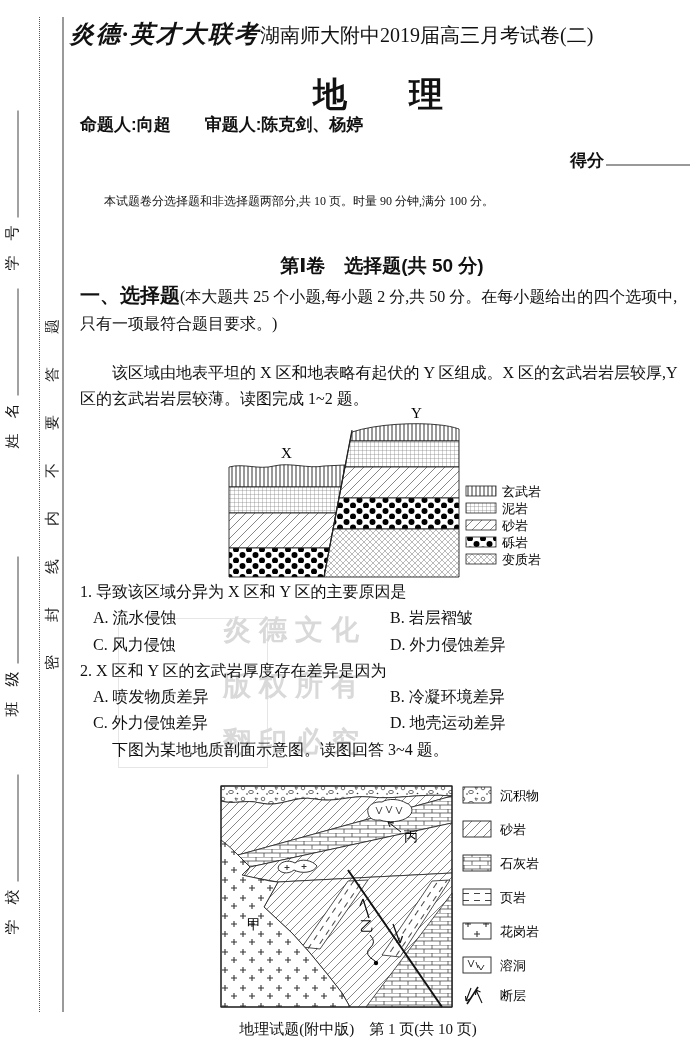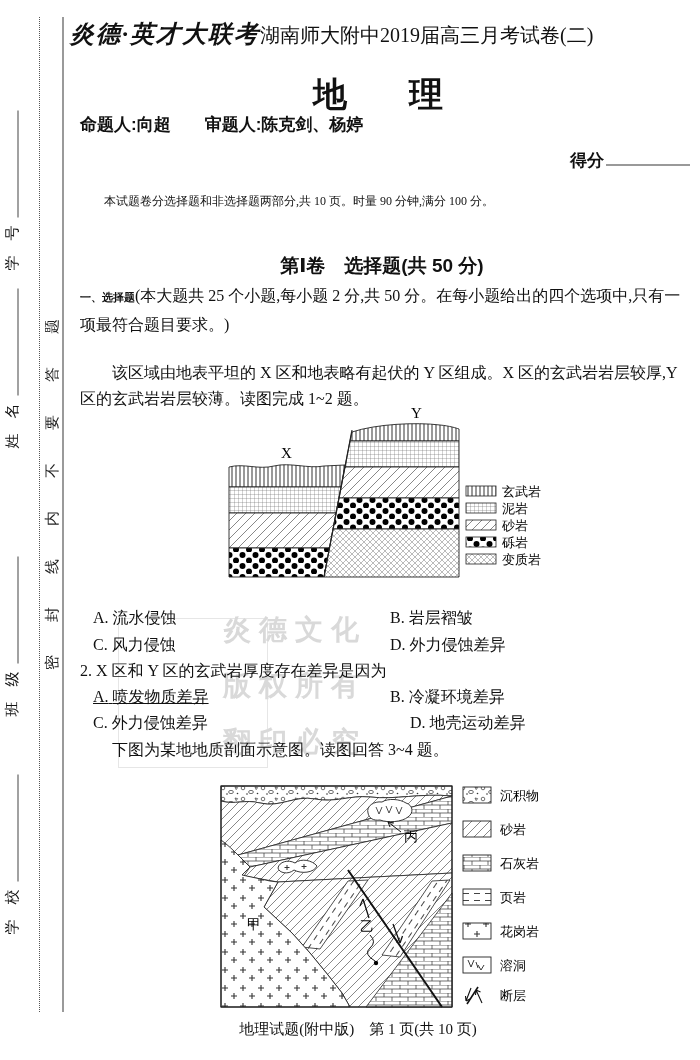--- a/index.html
+++ b/index.html
@@ -11,21 +11,21 @@
   .title-line{left:70px;top:18px;width:620px;font-size:20px;white-space:nowrap;}
   .brand{font-weight:bold;font-style:italic;font-size:24px;letter-spacing:2px;}
   .subject{left:80px;top:56px;width:610px;text-align:center;font-size:34px;font-weight:bold;letter-spacing:14px;margin-top:16px;}
   .authors{left:80px;top:113px;width:610px;font-size:17px;font-weight:bold;}
   .score{left:570px;top:146px;font-size:17px;font-weight:bold;}
   .score-line{display:inline-block;width:84px;border-bottom:2px solid #999;height:18px;margin-left:2px;}
   
   .notice{left:80px;top:188px;width:604px;font-size:12px;line-height:26px;text-indent:2em;}
   .sec-head{left:80px;top:233px;width:604px;text-align:center;font-size:19px;font-weight:bold;margin-top:20px;}
   .instr{left:80px;top:282px;width:606px;font-size:16px;line-height:27px;}
-  .instr b{font-family:"Liberation Sans","DejaVu Sans",sans-serif;font-size:11px;}
+  .instr b{font-family:"Liberation Sans","DejaVu Sans",sans-serif;font-size:20px;}
   .passage1{left:80px;top:338px;width:606px;font-size:16px;line-height:26px;text-indent:2em;margin-top:22px;}
   .passage2{left:80px;top:740px;width:606px;font-size:16px;text-indent:2em;}
   .stem{font-size:16px;white-space:nowrap;}
   .opt{font-size:16px;white-space:nowrap;}
   .footer{left:8px;top:1020px;width:700px;text-align:center;font-size:15px;}
   
   .dotted-line{left:39px;top:17px;height:995px;width:0;border-left:1px dotted #555;}
   .solid-line{left:62px;top:17px;height:995px;width:0;border-left:2px solid #9a9a9a;}
   .m-field{width:160px;height:17px;display:flex;align-items:flex-end;gap:8px;
            transform:rotate(-90deg);font-size:15px;white-space:nowrap;}
@@ -159,33 +159,37 @@
       <text x="276" y="115" font-size="13">泥岩</text>
       <rect x="240" y="122" width="30" height="10" fill="url(#p-sand)" stroke="#222" stroke-width="0.8"></rect>
       <text x="276" y="132" font-size="13">砂岩</text>
       <rect x="240" y="139" width="30" height="10" fill="url(#p-congl)" stroke="#222" stroke-width="0.8"></rect>
       <text x="276" y="149" font-size="13">砾岩</text>
       <rect x="240" y="156" width="30" height="10" fill="url(#p-meta)" stroke="#222" stroke-width="0.8"></rect>
       <text x="276" y="166" font-size="13">变质岩</text>
     </g>
   </svg>
 
+  <div class="abs stem layer1" style="left:80px;top:582px;">
+    <span>1.</span>
+    <span>导致该区域分异为 X 区和 Y 区的主要原因是</span>
+  </div>
   <div class="abs opt layer1" style="left:93px;top:608px;"><span>A.</span> <span>流水侵蚀</span></div>
   <div class="abs opt layer1" style="left:390px;top:608px;text-align:right;"><span>B.</span> <span>岩层褶皱</span></div>
   <div class="abs opt layer1" style="left:93px;top:635px;font-family:Liberation Serif, serif;"><span>C.</span> <span>风力侵蚀</span></div>
   <div class="abs opt layer1" style="left:390px;top:635px;"><span>D.</span> <span>外力侵蚀差异</span></div>
 
   <div class="abs stem layer1" style="left:80px;top:661px;">
     <span>2.</span>
     <span>X 区和 Y 区的玄武岩厚度存在差异是因为</span>
   </div>
-  <div class="abs opt layer1" style="left:93px;top:687px;text-decoration:underline;"><span>A.</span> <span>喷发物质差异</span></div>
+  <div class="abs opt layer1" style="left:93px;top:687px;"><span>A.</span> <span>喷发物质差异</span></div>
   <div class="abs opt layer1" style="left:390px;top:687px;"><span>B.</span> <span>冷凝环境差异</span></div>
   <div class="abs opt layer1" style="left:93px;top:713px;"><span>C.</span> <span>外力侵蚀差异</span></div>
-  <div class="abs opt layer1" style="left:390px;top:713px;margin-left:20px;"><span>D.</span> <span>地壳运动差异</span></div>
+  <div class="abs opt layer1" style="left:390px;top:713px;"><span>D.</span> <span>地壳运动差异</span></div>
 
   <div class="abs passage2 layer1">下图为某地地质剖面示意图。读图回答 3~4 题。</div>
 
   <svg class="abs layer1" style="left:220px;top:785px;" width="362" height="230" viewBox="0 0 362 230">
 
     <g>
 
       <path d="M1 1 H232 V11 C200 8 175 15 150 12 C130 10 115 18 95 14 C75 10 60 23 40 18 C25 14 15 20 1 16 Z" fill="url(#p-pebble)" stroke="#222" stroke-width="0.9"></path>
 
       <path d="M1 16 C15 20 25 14 40 18 C60 23 75 10 95 14 C115 18 130 10 150 12 C175 15 200 8 232 11 L18 70 L1 62 Z" fill="url(#p-sand)" stroke="#222" stroke-width="0.8"></path>

